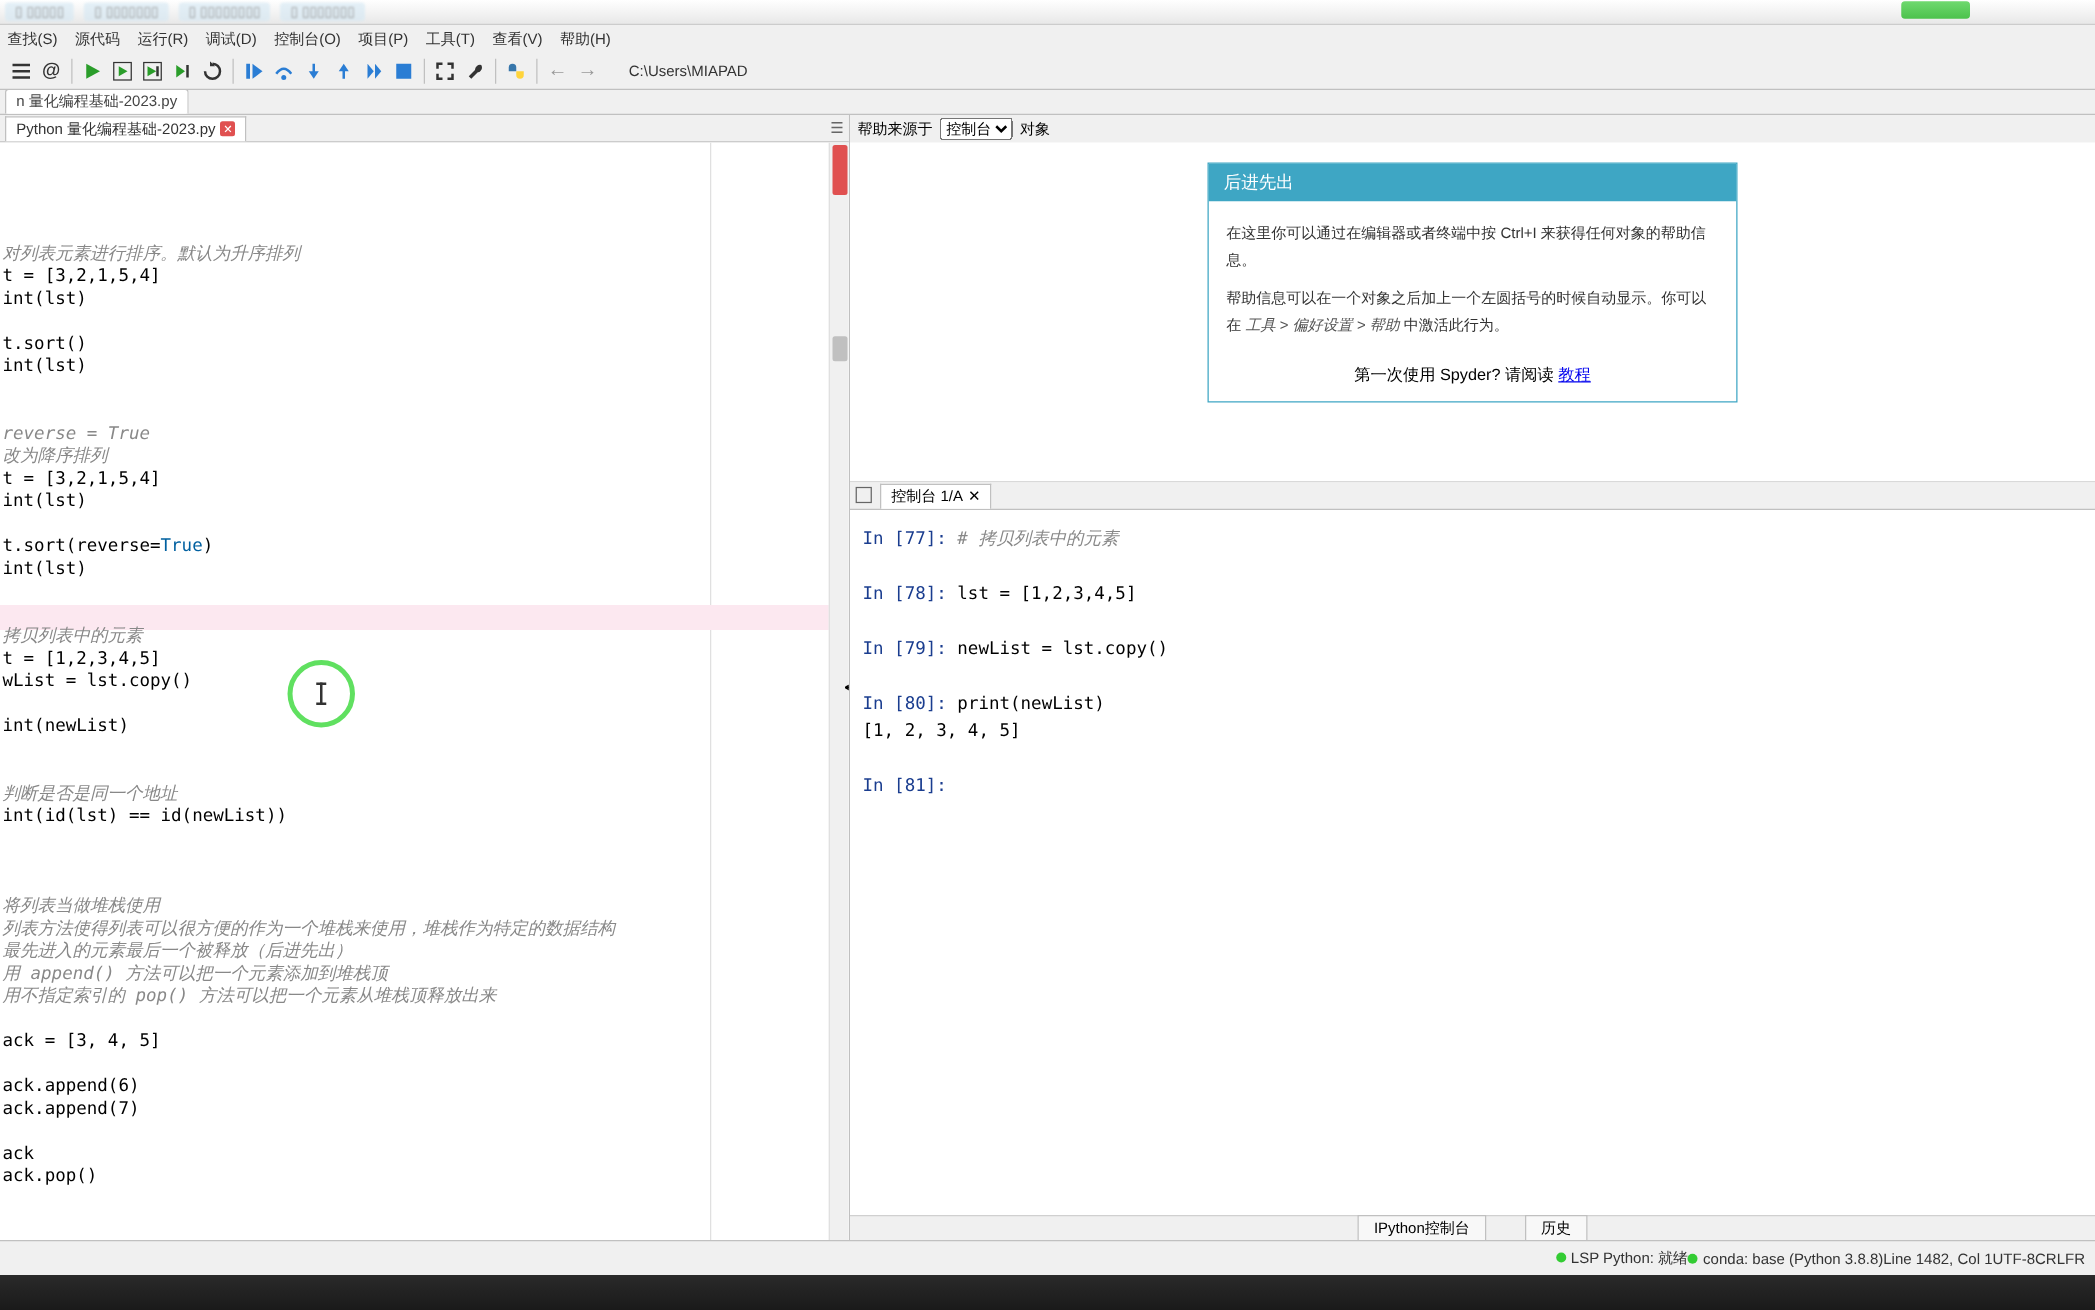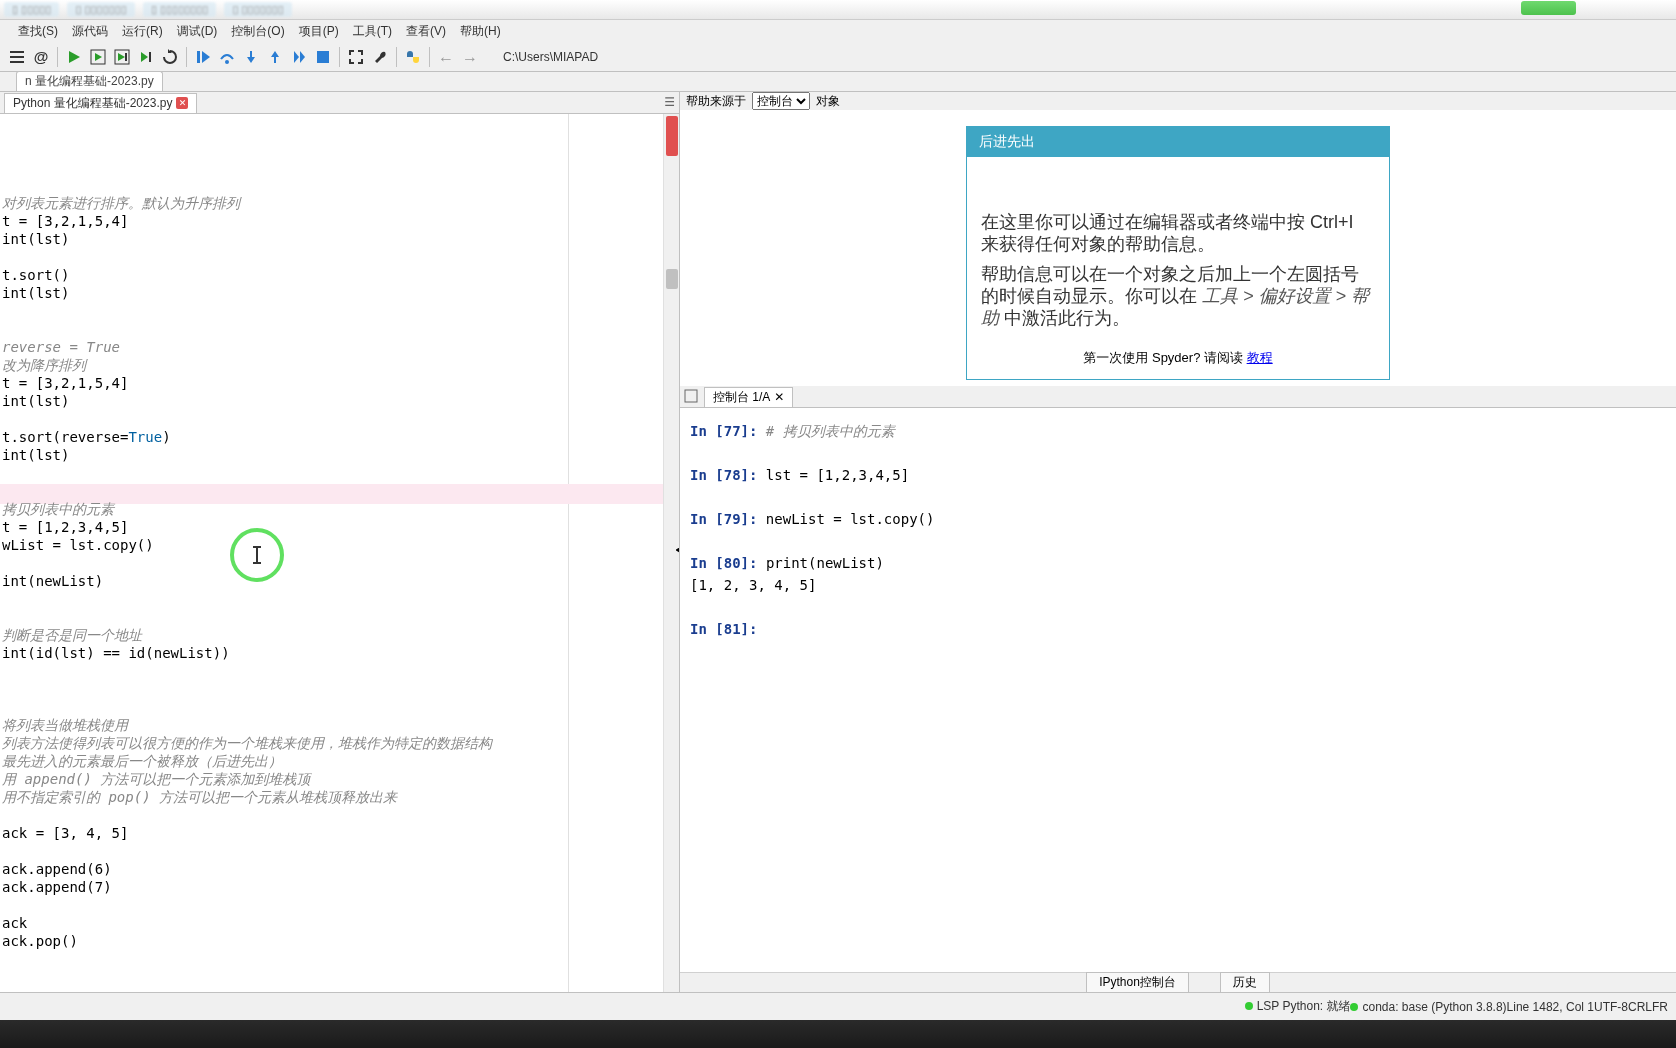--- a/index.html
+++ b/index.html
@@ -4,29 +4,29 @@
 <style>
 * { margin: 0; padding: 0; box-sizing: border-box; }
 body { font-family: "Microsoft YaHei", sans-serif; font-size: 12px; background: #f0f0f0; overflow: hidden; }
 .app { width: 1676px; height: 1048px; display: flex; flex-direction: column; background: #f0f0f0; position: relative; }
 
 .titlebar { height: 20px; background: linear-gradient(#fff,#e8e8e8); border-bottom: 1px solid #ccc; display: flex; align-items: center; padding: 0 4px; position: relative; }
 .titlebar .blur-badge { position: absolute; right: 100px; top: 1px; width: 55px; height: 14px; background: linear-gradient(#6fd96f,#4cc24c); border-radius: 3px; }
 .titlebar .blur-tabs { display: flex; gap: 8px; filter: blur(1px); opacity: 0.6; color: #555; }
 .titlebar .blur-tabs span { background: #d4e8f4; padding: 1px 8px; border-radius: 3px; font-size: 11px; }
 
-.menubar { height: 22px; background: #f0f0f0; display: flex; align-items: center; gap: 2px; padding: 0 12px; font-size: 12px; color: #333; }
+.menubar { height: 22px; background: #f0f0f0; display: flex; align-items: center; gap: 2px; padding: 0 0; font-size: 12px; color: #333; }
 .menubar .menu-item { padding: 2px 6px; cursor: pointer; }
 
 .toolbar { height: 30px; background: #f0f0f0; border-bottom: 1px solid #c0c0c0; display: flex; align-items: center; gap: 2px; padding: 0 6px; }
 .toolbar .tb-btn { width: 22px; height: 22px; display: flex; align-items: center; justify-content: center; cursor: pointer; border-radius: 2px; }
 .toolbar .sep { width: 1px; height: 20px; background: #c0c0c0; margin: 0 3px; }
 .toolbar .path { margin-left: 20px; font-size: 12px; color: #333; }
 
-.tabbar { height: 20px; background: #f0f0f0; border-bottom: 1px solid #c0c0c0; display: flex; align-items: flex-end; padding-left: 16px; font-size: 12px; }
+.tabbar { height: 20px; background: #f0f0f0; border-bottom: 1px solid #c0c0c0; display: flex; align-items: flex-end; padding-left: 4px; font-size: 12px; }
 .tabbar .tab { background: #fff; border: 1px solid #c0c0c0; border-bottom: none; padding: 1px 8px; border-radius: 3px 3px 0 0; color: #444; }
 
 .body { flex: 1; display: flex; min-height: 0; }
 
 .editor-pane { width: 680px; display: flex; flex-direction: column; border-right: 1px solid #c0c0c0; background: #fff; }
 .editor-tabs { height: 22px; background: #f0f0f0; border-bottom: 1px solid #c0c0c0; display: flex; align-items: center; padding: 0 4px; position: relative; }
 .editor-tabs .etab { background: #fff; border: 1px solid #c0c0c0; border-bottom: none; padding: 1px 8px; font-size: 12px; color: #333; display: flex; align-items: center; gap: 4px; }
 .editor-tabs .close-x { color: #fff; background: #e05050; width: 12px; height: 12px; border-radius: 2px; font-size: 9px; display: flex; align-items: center; justify-content: center; }
 .editor-tabs .hamburger { position: absolute; right: 4px; top: 3px; color: #666; cursor: pointer; }
 
@@ -50,33 +50,33 @@
 .move-cursor { position: absolute; left: 676px; top: 416px; z-index: 10; pointer-events: none; }
 
 .right-pane { flex: 1; display: flex; flex-direction: column; background: #f0f0f0; justify-content: center; }
 
 .help-pane { height: 294px; display: flex; flex-direction: column; border-bottom: 1px solid #c0c0c0; }
 .help-header { height: 22px; display: flex; align-items: center; gap: 6px; padding: 0 6px; font-size: 12px; }
 .help-header select { font-size: 12px; height: 18px; }
 .help-content { flex: 1; background: #fff; padding: 16px 20px; display: flex; align-items: flex-start; justify-content: center; }
 .help-box { width: 424px; border: 1px solid #3ea6c4; }
 .help-box .hb-title { background: #3ea6c4; color: #fff; padding: 6px 12px; font-size: 14px; }
-.help-box .hb-body { padding: 14px 14px 10px; font-size: 18px; line-height: 22px; color: #333; margin-top: 40px; }
+.help-box .hb-body { padding: 14px 14px 10px; font-size: 12px; line-height: 22px; color: #333; }
 .help-box .hb-body i { font-style: italic; color: #555; }
 .help-box .hb-footer { text-align: center; padding: 10px 0 12px; font-size: 13px; }
 .help-tabs { height: 20px; background: #f0f0f0; display: flex; align-items: flex-end; justify-content: center; font-size: 12px; border-top: 1px solid #d0d0d0; }
 .help-tabs .htab { padding: 1px 10px; border: 1px solid #c0c0c0; border-bottom: none; background: #f8f8f8; cursor: pointer; }
 .help-tabs .htab.active { background: #fff; }
 
 .console-pane { flex: 1; display: flex; flex-direction: column; background: #fff; min-height: 0; }
 .console-tabs { height: 22px; background: #f0f0f0; border-bottom: 1px solid #c0c0c0; display: flex; align-items: center; padding: 0 4px; gap: 4px; }
 .console-tabs .gear { width: 16px; height: 16px; color: #666; cursor: pointer; }
 .console-tabs .ctab { background: #fff; border: 1px solid #c0c0c0; border-bottom: none; padding: 1px 8px; font-size: 12px; display: flex; align-items: center; gap: 4px; }
 .console-body { flex: 1; font-family: "Consolas", monospace; font-size: 14px; line-height: 22px; padding: 12px 10px; white-space: pre; color: #000; overflow: hidden; }
-.prompt { color: #1a3d8f; font-weight: bold; }
+.prompt { color: #1a3d8f; font-weight: normal; }
 .console-bottom-tabs { height: 20px; display: flex; align-items: flex-end; justify-content: center; font-size: 12px; background: #f0f0f0; border-top: 1px solid #d0d0d0; gap: 31px; }
 .console-bottom-tabs .htab { padding: 1px 12px; border: 1px solid #c0c0c0; border-bottom: none; background: #f8f8f8; cursor: pointer; }
 
 .statusbar { height: 28px; background: #f0f0f0; border-top: 1px solid #c0c0c0; display: flex; align-items: center; padding: 0 8px; font-size: 12px; color: #333; }
 .statusbar .spacer { flex: 1; }
 .statusbar .dot { width: 8px; height: 8px; border-radius: 50%; background: #3c3; display: inline-block; margin-right: 4px; }
 
 .taskbar { height: 28px; background: linear-gradient(#2a2a2a,#1a1a1a); filter: blur(0.5px); }
 
 svg { display: block; }

